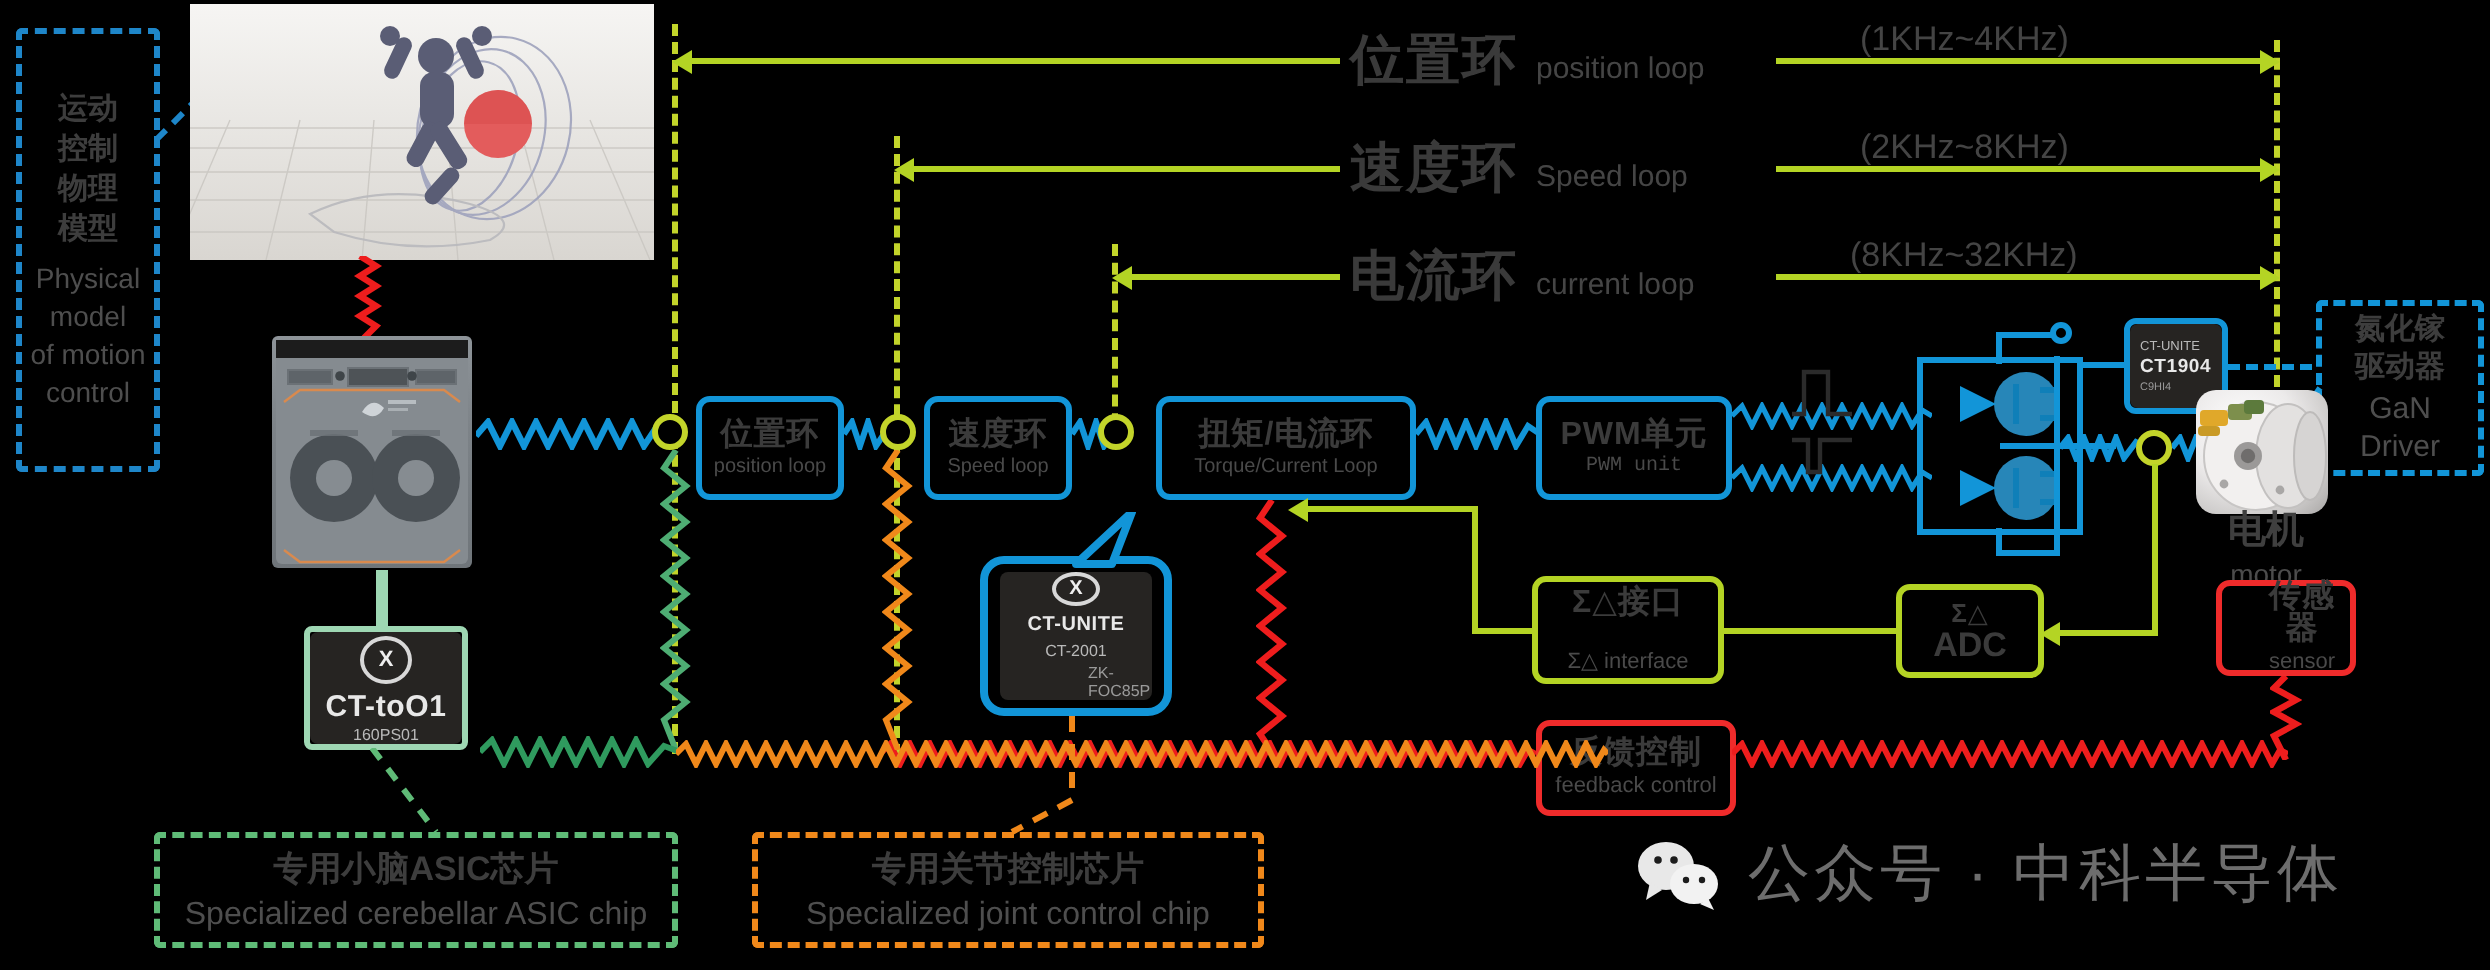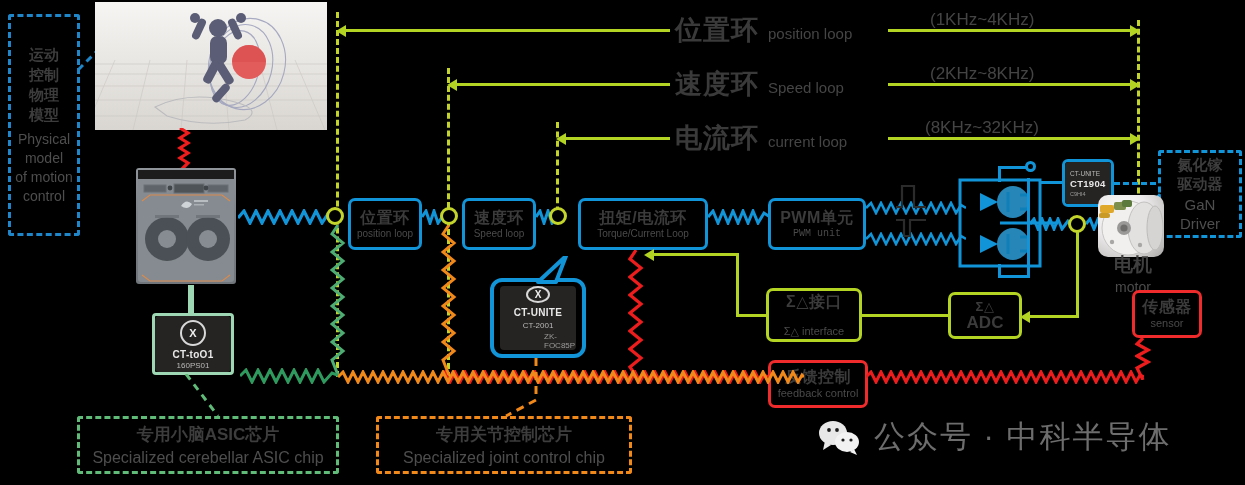--- a/index.html
+++ b/index.html
@@ -216,21 +216,21 @@
   <svg class="sq" style="left:240px;top:368px;" width="100" height="16">
     <polyline points="0,8 6,2 12,14 18,2 24,14 30,2 36,14 42,2 48,14 54,2 60,14 66,2 72,14 78,2 84,14 92,5 100,8" fill="none" stroke="#2f9a5e" stroke-width="3"></polyline>
   </svg>
 
   <div class="abs" style="left:152px;top:313px;width:82px;height:62px;">
     <div class="abs" style="left:0;top:0;width:82px;height:62px;border:3px solid #9ed7b3;border-radius:4px;"></div>
     <div class="abs chip" style="left:3px;top:3px;width:76px;height:56px;">
       <div class="logo" style="width:22px;height:22px;font-size:11px;margin-top:2px;">
         <span>X</span>
       </div>
-      <div class="l1" style="font-size:10px;margin-top:3px;">CT-toO1</div>
+      <div class="l1" style="font-size:15px;margin-top:3px;">CT-toO1</div>
       <div class="l2" style="font-size:8px;margin-top:1px;">160PS01</div>
     </div>
   </div>
 
   <div class="abs" style="left:188px;top:285px;width:6px;height:30px;background:#9ed7b3;"></div>
 
   <svg class="abs" style="left:185px;top:374px;" width="36" height="44">
     <line x1="1" y1="0" x2="33" y2="42" stroke="#5fbb77" stroke-width="3" stroke-dasharray="7,6"></line>
   </svg>
 
@@ -388,21 +388,21 @@
   <div class="abs blk green" style="left:766px;top:288px;width:96px;height:54px;">
     <div class="cn" style="font-size:16px;">Σ△接口</div>
     <div class="en" style="font-size:11px;margin-top:16px;">Σ△ interface</div>
   </div>
 
   <div class="abs hline" style="left:736px;top:314px;width:32px;"></div>
   <div class="abs vline" style="left:736px;top:253px;height:63px;"></div>
   <div class="abs hline" style="left:652px;top:253px;width:86px;"></div>
   <div class="abs arr arr-l" style="left:644px;top:249px;"></div>
 
-  <div class="abs blk red" style="left:1132px;top:290px;width:70px;height:48px;">
+  <div class="abs blk red" style="left:1108px;top:290px;width:70px;height:48px;padding-left:16px;">
     <div class="cn" style="font-size:16px;">传感器</div>
     <div class="en" style="font-size:11px;">sensor</div>
   </div>
 
   <svg class="sq" style="left:1135px;top:338px;" width="16" height="42">
     <polyline points="8,0 2,6 13,12 2,18 13,24 2,30 8,42" fill="none" stroke="#ee1d1d" stroke-width="3.2"></polyline>
   </svg>
 
   <div class="abs blk red" style="left:768px;top:360px;width:100px;height:48px;">
     <div class="cn" style="font-size:16px;">反馈控制</div>

